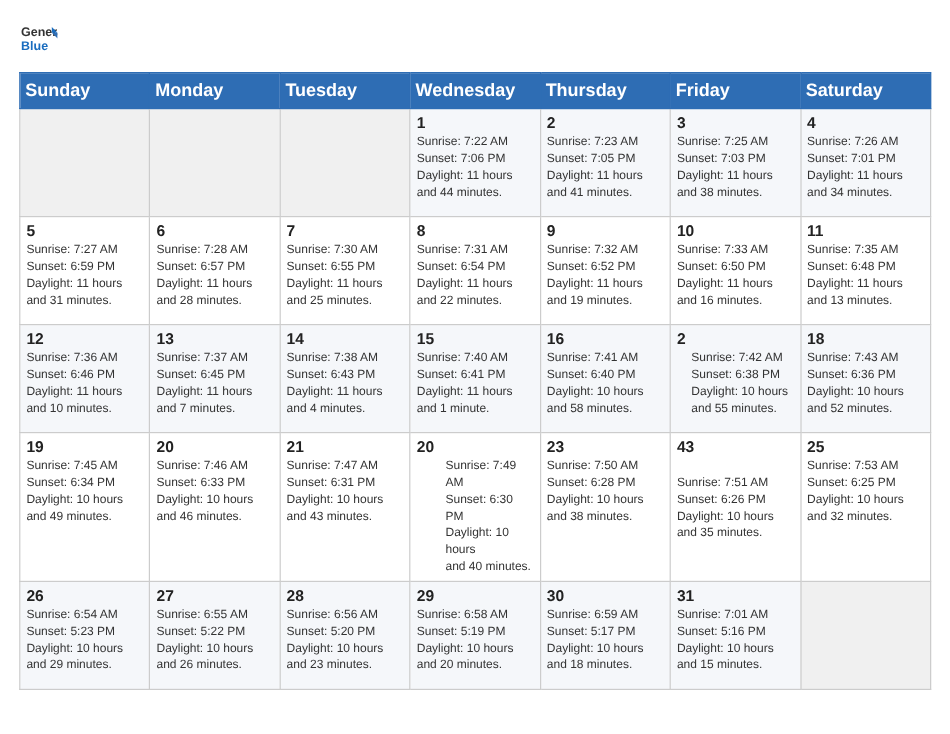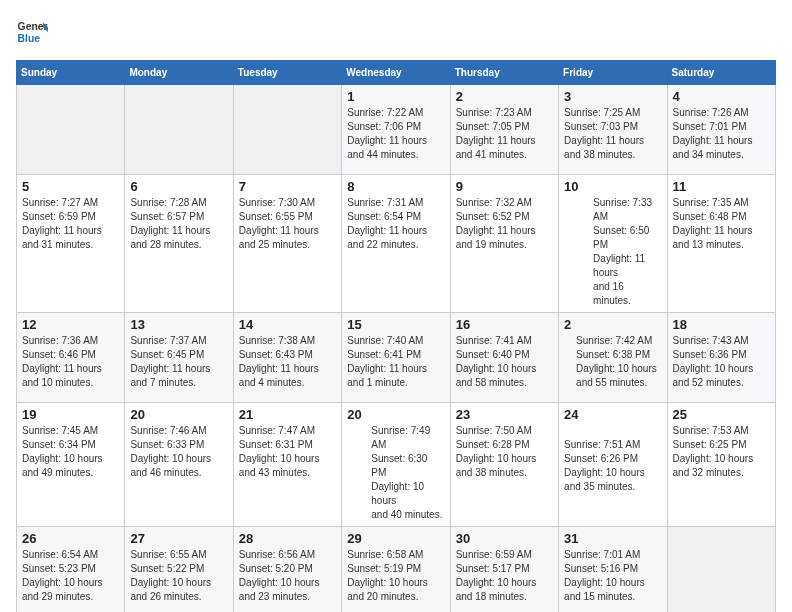--- a/index.html
+++ b/index.html
@@ -37,21 +37,21 @@
     }
     table {
       width: 100%;
       border-collapse: collapse;
       table-layout: fixed;
     }
     thead tr th {
       background-color: #2e6db4;
       color: #fff;
       padding: 6px 4px;
-      font-size: 10px;
+      font-size: 15px;
       font-weight: bold;
       text-align: left;
       border: 1px solid #2e6db4;
     }
     tbody tr td {
       border: 1px solid #ccc;
       vertical-align: top;
       padding: 4px 5px;
       font-size: 10.5px;
       color: #222;
@@ -172,21 +172,21 @@
         </td>
         <td>
           <span class="day-number">9</span>
           <div class="cell-info" style="white-space: pre-line;">Sunrise: 7:32 AM
 Sunset: 6:52 PM
 Daylight: 11 hours
 and 19 minutes.</div>
         </td>
         <td>
           <span class="day-number">10</span>
-          <div class="cell-info" style="white-space: pre-line; margin-left: 29px;">Sunrise: 7:33 AM
+          <div class="cell-info" style="white-space: pre-line;">Sunrise: 7:33 AM
 Sunset: 6:50 PM
 Daylight: 11 hours
 and 16 minutes.</div>
         </td>
         <td>
           <span class="day-number">11</span>
           <div class="cell-info" style="white-space: pre-line;">Sunrise: 7:35 AM
 Sunset: 6:48 PM
 Daylight: 11 hours
 and 13 minutes.</div>
@@ -273,21 +273,21 @@
 and 40 minutes.</div>
         </td>
         <td>
           <span class="day-number">23</span>
           <div class="cell-info" style="white-space: pre-line;">Sunrise: 7:50 AM
 Sunset: 6:28 PM
 Daylight: 10 hours
 and 38 minutes.</div>
         </td>
         <td>
-          <span class="day-number">24</span>
+          <span class="day-number">43</span>
           <div class="cell-info" style="white-space: pre-line; margin-top: 16px;">Sunrise: 7:51 AM
 Sunset: 6:26 PM
 Daylight: 10 hours
 and 35 minutes.</div>
         </td>
         <td>
           <span class="day-number">25</span>
           <div class="cell-info" style="white-space: pre-line;">Sunrise: 7:53 AM
 Sunset: 6:25 PM
 Daylight: 10 hours

